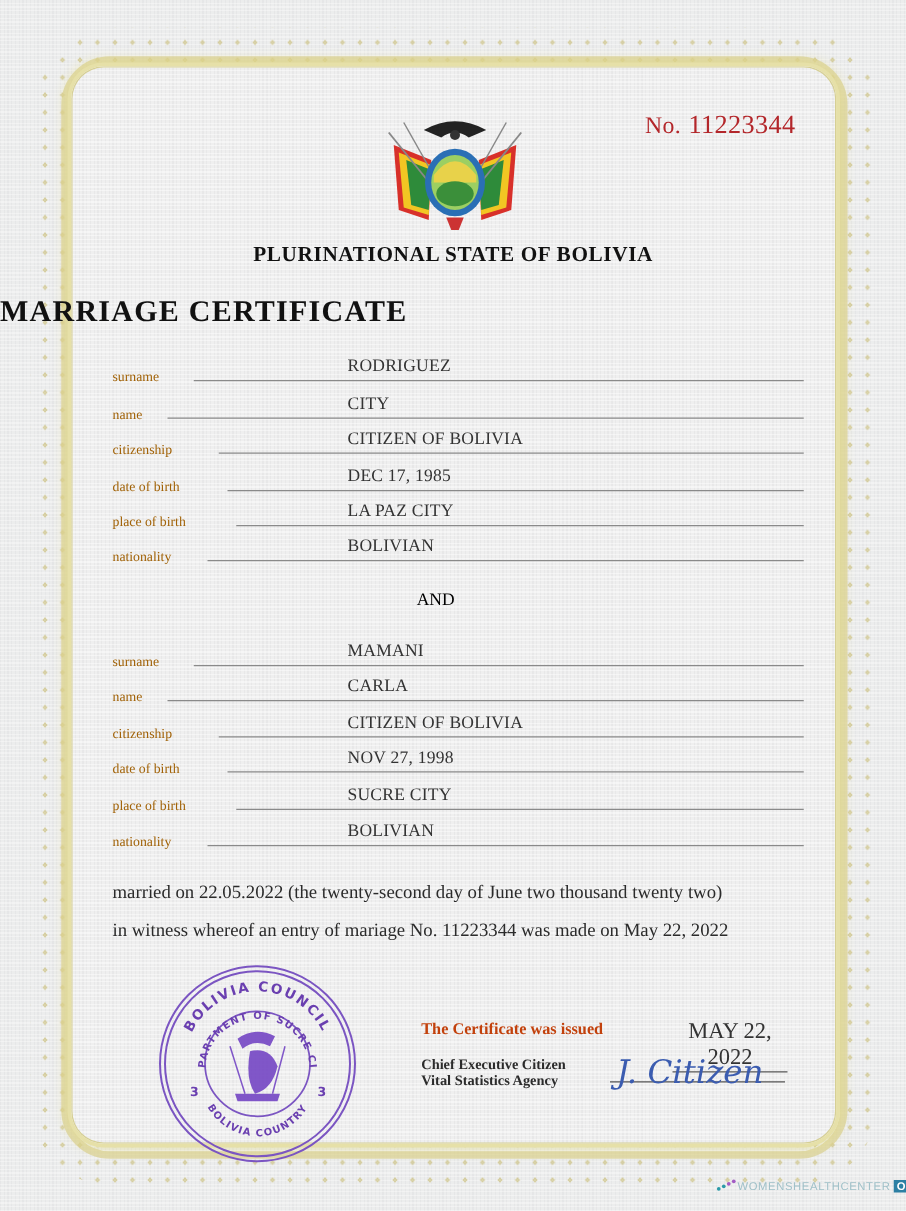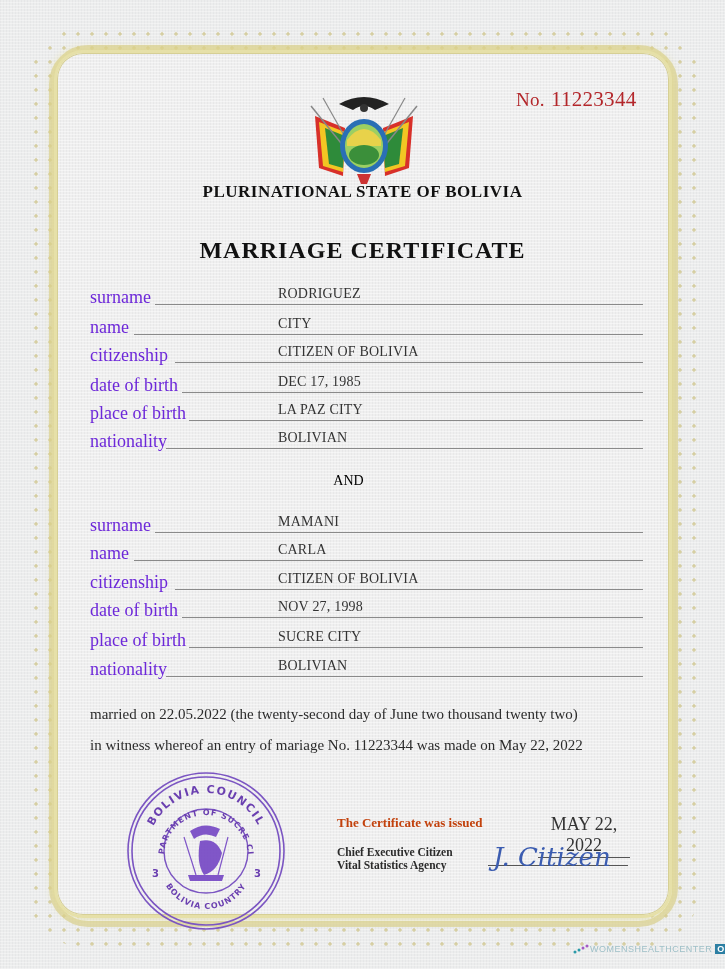--- a/index.html
+++ b/index.html
@@ -23,24 +23,24 @@
     background:#efefef;
     background-image:
       repeating-linear-gradient(0deg, rgba(255,255,255,0.45) 0 1px, transparent 1px 3px),
       repeating-linear-gradient(90deg, rgba(210,210,212,0.25) 0 1px, transparent 1px 3px);
     box-shadow: 0 0 0 3px #e6e0a8, 0 0 10px 4px rgba(230,220,130,0.55), inset 0 0 0 1px #d6cf95;
   }
   .abs { position:absolute; }
   .cert-no { left:516px; top:87px; color:#b3262a; font-size:19px; letter-spacing:0.3px; }
   .cert-no .num { font-size:21px; margin-left:6px;margin-top:32px; }
   .coat { left:305px; top:88px; width:118px; height:98px; }
-  .state { left:0; width:725px; top:182px; text-align:center; font-weight:bold; font-size:17px; letter-spacing:0.5px; color:#111; font-variant: small-caps; }
-  .title { left:0; width:725px; top:237px; text-align:center; font-weight:bold; font-size:24px; letter-spacing:1px; color:#111; font-variant: small-caps; }
+  .state { left:0; width:725px; top:194px; text-align:center; font-weight:bold; font-size:17px; letter-spacing:0.5px; color:#111; font-variant: small-caps; }
+  .title { left:0; width:725px; top:237px; font-weight:bold; font-size:24px; letter-spacing:1px; color:#111; font-variant: small-caps; }
   .field { position:absolute; left:90px; width:553px; height:24px; }
-  .field .label { position:absolute; left:0; bottom:0; font-size:18px; color:#6d28d9; }
+  .field .label { position:absolute; left:0; bottom:0; font-size:11px; color:#a16207; }
   .field .line { position:absolute; right:0; bottom:3px; height:1px; background:#8a8a8a; }
   .field .value { position:absolute; left:188px; bottom:6px; font-size:14px; color:#333; letter-spacing:0.2px; }
   .and { left:0; width:697px; top:473px; text-align:center; font-size:14px; color:#000000; }
   .statement { left:90px; font-size:15px; color:#2b2b2b; white-space:nowrap; }
   .seal { left:124px; top:771px; width:164px; height:160px; }
   .issued-label { left:337px; top:815px; font-size:13px; font-weight:bold; color:#c2410c; }
   .issued-date { left:538px; top:814px; width:92px; text-align:center; font-size:18px; color:#333; border-bottom:1px solid #555; padding-bottom:1px; }
   .officer { left:337px; top:846px; font-size:11.5px; font-weight:bold; line-height:13px; color:#2b2b2b; }
   .sig-line { left:488px; top:865px; width:140px; height:1px; background:#555; }
   .signature { left:487px; top:832px; width:145px; height:52px; }

